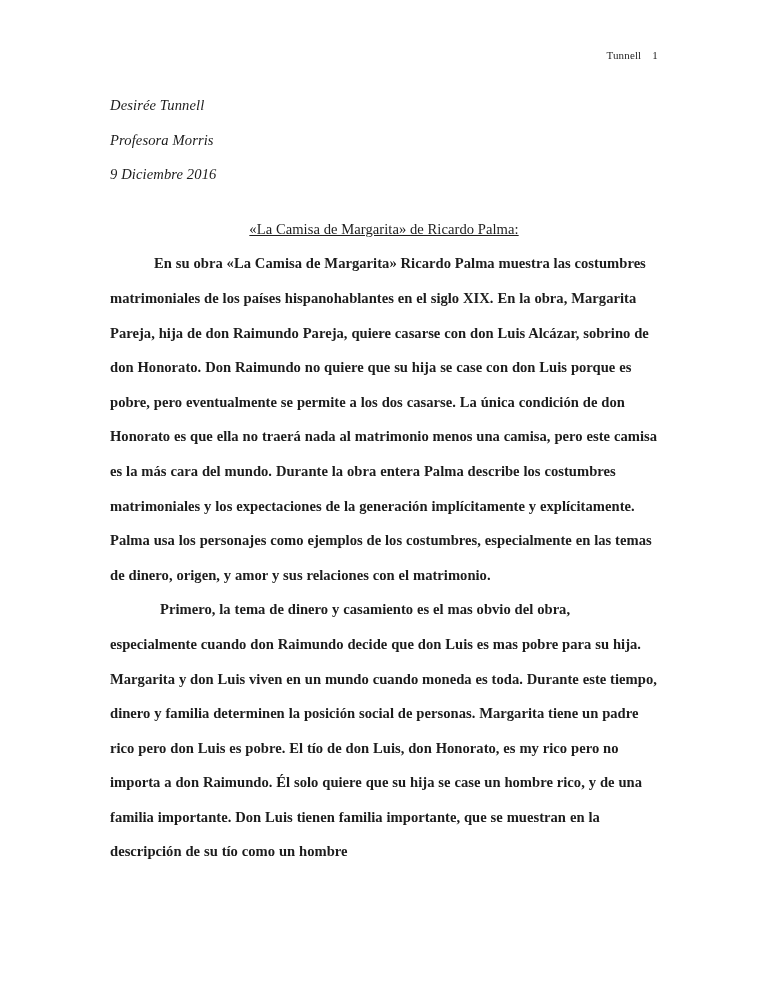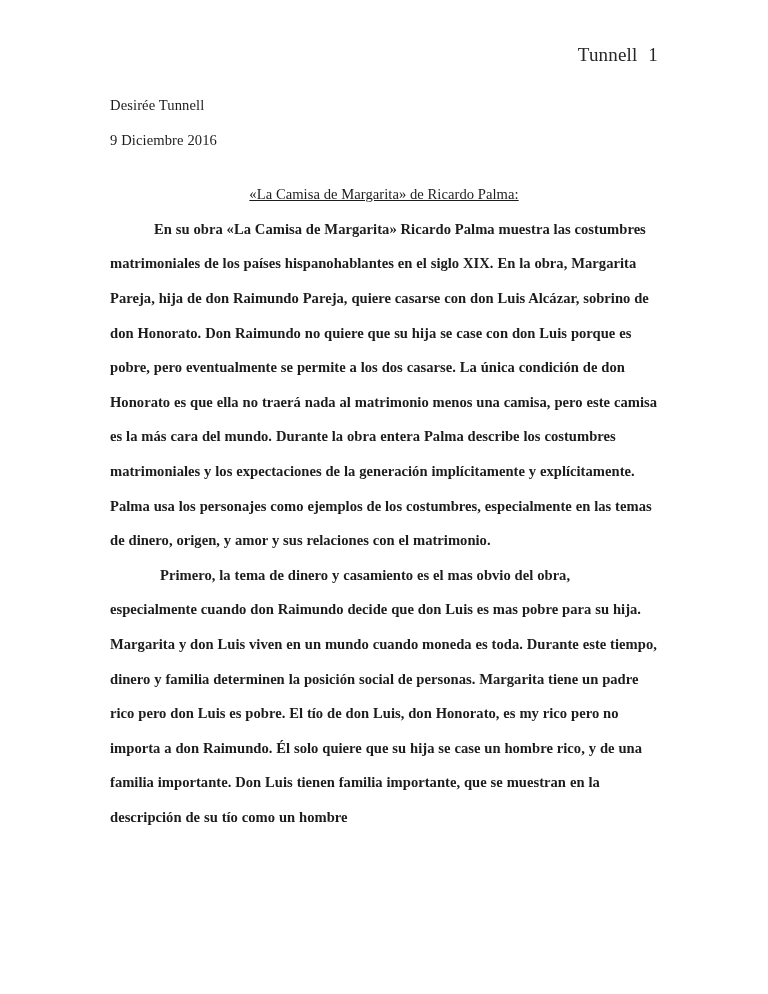--- a/index.html
+++ b/index.html
@@ -27,21 +27,21 @@
     background: #ffffff;
   }
 
   
   .running-header {
     position: absolute;
     top: 45px;
     left: 110px;
     width: 548px;
     text-align: right;
-    font-size: 19px;
+    font-size: 11px;
     line-height: 20px;
     color: #262626;
     letter-spacing: 0.15px;
   }
   .running-header .hdr-name { }
   .running-header .hdr-page {
     display: inline-block;
     margin-left: 11px;
   }
 
@@ -52,20 +52,21 @@
     top: 88px;
     width: 548px;
     font-size: 14.6px;
     line-height: 34.6px;
     text-align: left;
   }
 
   .heading-block {
     margin: 0;
     padding: 0;
+    font-style: italic;
   }
   .heading-line {
     display: block;
     white-space: nowrap;
     letter-spacing: 0.1px;
   }
 
   .title-block {
     margin-top: 20px;
     text-decoration: underline;
@@ -96,20 +97,21 @@
 <div class="page">
 
   <div class="running-header">
     <span class="hdr-name">Tunnell</span><span class="hdr-page">1</span>
   </div>
 
   <div class="text-block">
 
     <div class="heading-block">
       <span class="heading-line">Desirée Tunnell</span>
+      <span class="heading-line">Profesora Morris</span>
       <span class="heading-line">9 Diciembre 2016</span>
     </div>
 
     <div class="title-block">
       <span class="title-line">«La Camisa de Margarita» de Ricardo Palma:</span>
     </div>
 
     <p class="body-paragraph indent-small">En su obra «La Camisa de Margarita» Ricardo Palma muestra las costumbres matrimoniales de los países hispanohablantes en el siglo XIX. En la obra, Margarita Pareja, hija de don Raimundo Pareja, quiere casarse con don Luis Alcázar, sobrino de don Honorato.  Don Raimundo no quiere que su hija se case con don Luis porque es pobre, pero eventualmente se permite a los dos casarse.  La única condición de don Honorato es que ella no traerá nada al matrimonio menos una camisa, pero este camisa es la más cara del mundo.  Durante la obra entera Palma describe los costumbres matrimoniales y los expectaciones de la generación implícitamente y explícitamente. Palma usa los personajes como ejemplos de los costumbres, especialmente en las temas de dinero, origen, y amor y sus relaciones con el matrimonio.</p>
 
     <p class="body-paragraph indent-large">Primero, la tema de dinero y casamiento es el mas obvio del obra, especialmente cuando don Raimundo decide que don Luis es mas pobre para su hija. Margarita y don Luis viven en un mundo cuando moneda es toda. Durante este tiempo, dinero y familia determinen la posición social de personas. Margarita tiene un padre rico pero don Luis es pobre. El tío de don Luis, don Honorato, es my rico pero no importa a don Raimundo. Él solo quiere que su hija se case un hombre rico, y de una familia importante. Don Luis tienen familia importante, que se muestran en la descripción de su tío como un hombre</p>

